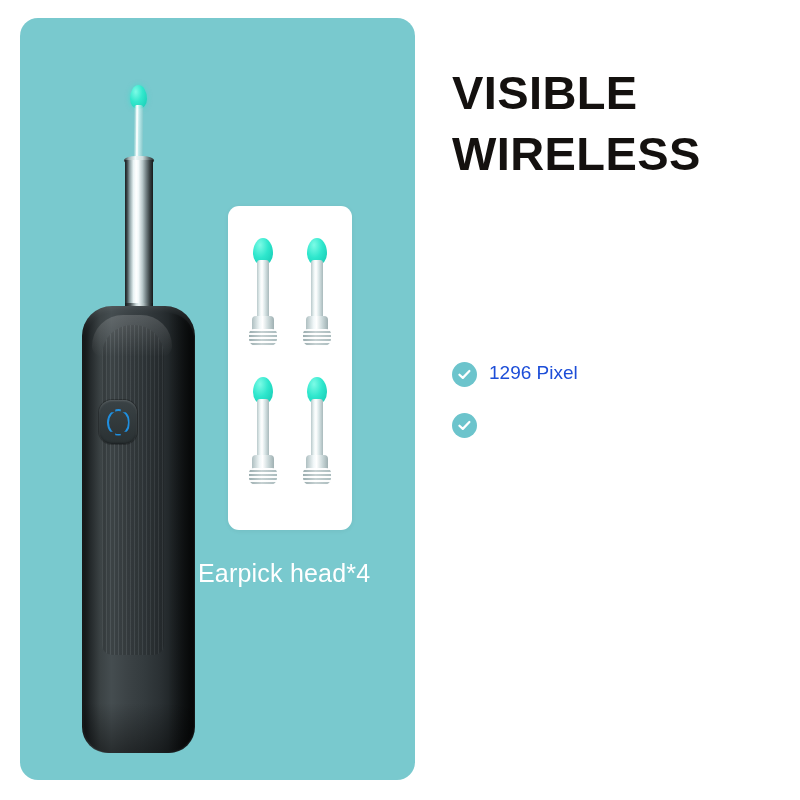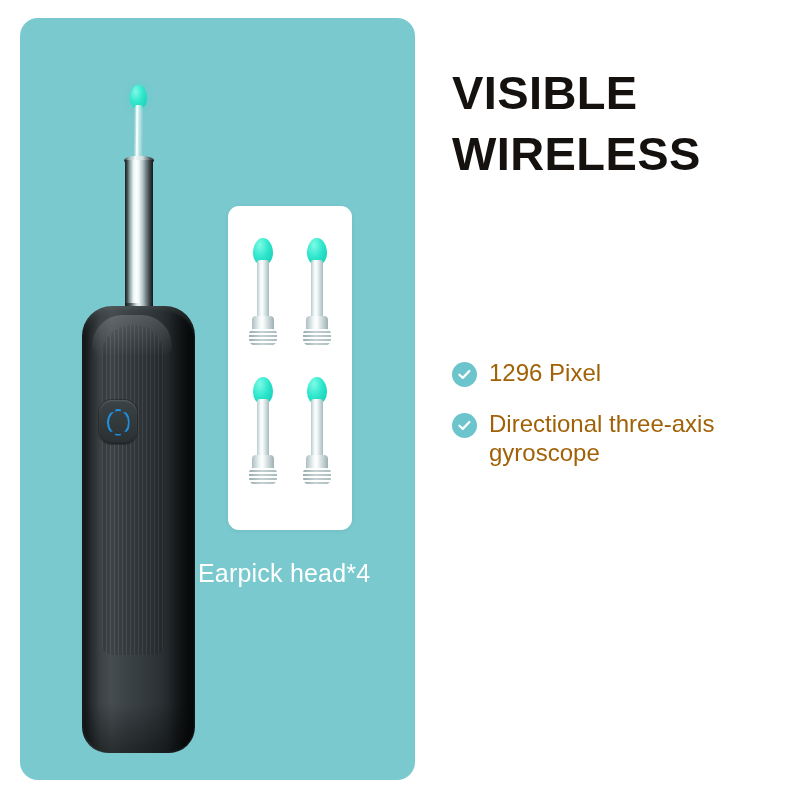--- a/index.html
+++ b/index.html
@@ -345,23 +345,23 @@
     border-radius: 50%;
     background: #6cc4cc;
     margin-right: 12px;
     margin-top: 4px;
     display: flex;
     align-items: center;
     justify-content: center;
   }
   .check-badge svg { display: block; }
   .feature-text {
-    font-size: 24px;
+    font-size: 19px;
     line-height: 29px;
-    color: #a16207;
+    color: #1d4ed8;
     max-width: 300px;
   }
 </style>
 </head>
 <body>
 
 <div id="stage">
 
   <div class="product-panel">
 
@@ -432,20 +432,19 @@
         </span>
         <span class="feature-text">1296 Pixel</span>
       </div>
 
       <div class="feature">
         <span class="check-badge">
           <svg width="15" height="15" viewBox="0 0 16 16" aria-hidden="true">
             <path d="M2.6 8.3 L6.2 11.6 L13.2 4.3" fill="none" stroke="#ffffff" stroke-width="2.4" stroke-linecap="round" stroke-linejoin="round"></path>
           </svg>
         </span>
-        <span class="feature-text">Directional three-axis gyroscope</span>
       </div>
 
 
     </div>
   </div>
 
 </div>
 
 </body></html>

